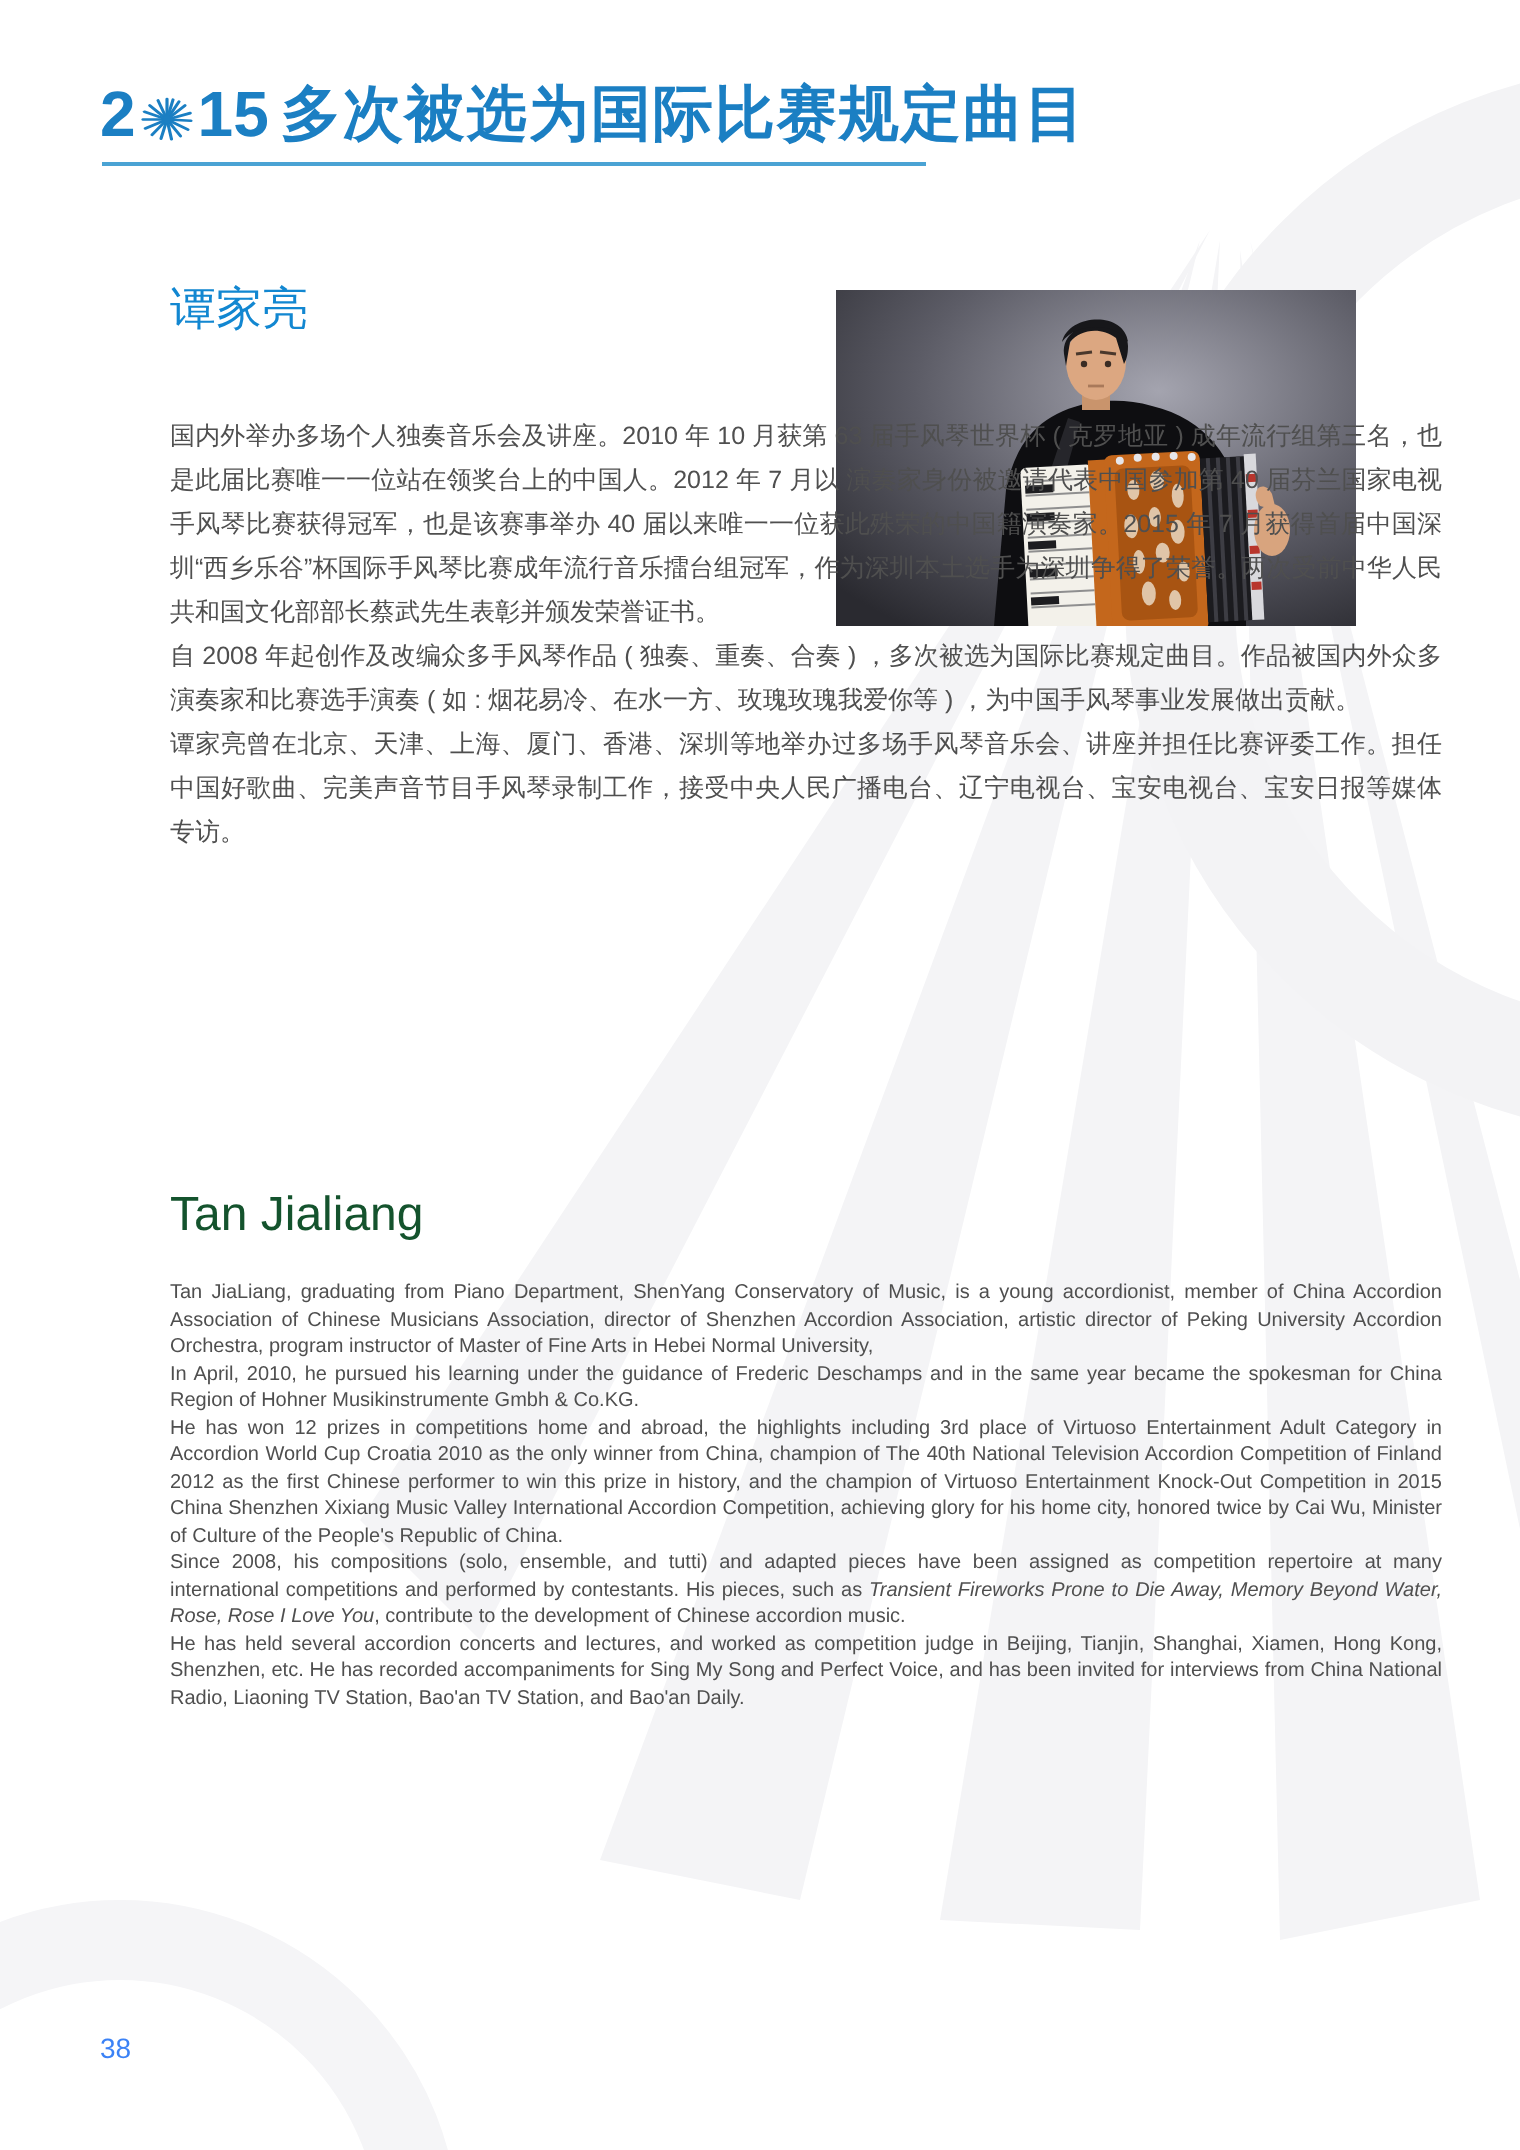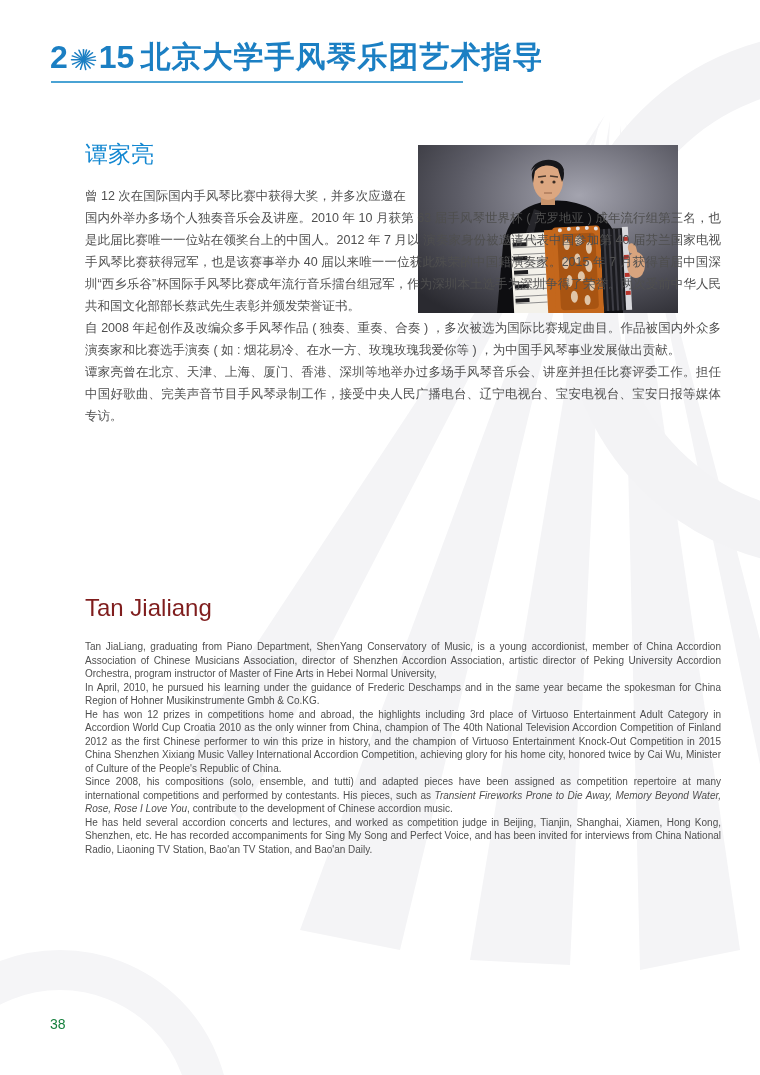--- a/index.html
+++ b/index.html
@@ -33,27 +33,27 @@
   .cn-section h1 { font-size:23px; font-weight:400; color:#1287d1; margin-bottom:15px; }
   .cn-section p { font-size:12.5px; line-height:22px; text-align:justify; color:#4f4f4f; }
   .cn-section p.narrow { width:330px; }
 
   .portrait {
     position:absolute; left:418px; top:145px; width:260px; height:168px; z-index:1;
   }
   .portrait svg { display:block; width:100%; height:100%; }
 
   .en-section { position:absolute; left:85px; top:594px; width:636px; z-index:2; }
-  .en-section h2 { font-size:24px; font-weight:400; color:#7f1d1d; margin-bottom:18px; }
+  .en-section h2 { font-size:24px; font-weight:400; color:#14532d; margin-bottom:18px; }
   .en-section p { font-size:10px; line-height:13.5px; text-align:justify; color:#4f4f4f; }
   .en-section .italic { font-style:italic; }
 
   .page-number {
     position:absolute; left:50px; top:1016px; z-index:2;
-    font-size:14px; color:#15803d;
+    font-size:14px; color:#3b82f6;
   }
 </style>
 </head>
 <body>
 
 <div class="watermark">
   <svg width="760" height="1075" viewBox="0 0 760 1075" xmlns="http://www.w3.org/2000/svg">
     <g fill="#f4f4f6">
       <polygon points="600,120 300,930 400,950"></polygon>
       <polygon points="610,120 470,960 570,965"></polygon>
@@ -83,21 +83,21 @@
       <line x1="0" y1="0" x2="-14.5" y2="7"></line>
       <line x1="0" y1="0" x2="-16" y2="0"></line>
       <line x1="0" y1="0" x2="-15" y2="-6"></line>
       <line x1="0" y1="0" x2="-11.5" y2="-11"></line>
       <line x1="0" y1="0" x2="-6" y2="-15"></line>
       <line x1="0" y1="0" x2="4" y2="-15.5"></line>
     </g>
     <circle cx="20" cy="21" r="2.6" fill="#1b7fc3"></circle>
   </svg>
   <span class="digits">15</span>
-  <span class="title-cjk">北京大学手风琴乐团艺术指导</span>
+  <span class="title-cjk">多次被选为国际比赛规定曲目</span>
 </div>
 <div class="header-rule"></div>
 
 <figure class="portrait">
   <svg viewBox="0 0 260 168" xmlns="http://www.w3.org/2000/svg">
     <defs>
       <radialGradient id="bgGrad" cx="62%" cy="30%" r="85%">
         <stop offset="0%" stop-color="#a4a4af"></stop>
         <stop offset="55%" stop-color="#5c5c66"></stop>
         <stop offset="100%" stop-color="#2a2a30"></stop>
@@ -182,21 +182,21 @@
       </g>
     </g>
 
     <ellipse cx="218" cy="120" rx="9" ry="13" fill="#d8a47e"></ellipse>
     <path d="M212 108 C 206 100 214 94 218 102 L 220 110 Z" fill="#d8a47e"></path>
   </svg>
 </figure>
 
 <section class="cn-section">
   <h1>谭家亮</h1>
-  <p><span>曾 12 次在国际国内手风琴比赛中获得大奖，并多次应邀在</span><br><span>国内外举办多场个人独奏音乐会及讲座。2010 年 10 月获第 63 届手风琴世界杯 ( 克罗地亚 ) 成年流行组第三名，也是此届比赛唯一一位站在领奖台上的中国人。2012 年 7 月以 演奏家身份被邀请代表中国参加第 40 届芬兰国家电视手风琴比赛获得冠军，也是该赛事举办 40 届以来唯一一位获此殊荣的中国籍演奏家。2015 年 7 月获得首届中国深圳“西乡乐谷”杯国际手风琴比赛成年流行音乐擂台组冠军，作为深圳本土选手为深圳争得了荣誉。两次受前中华人民共和国文化部部长蔡武先生表彰并颁发荣誉证书。</span></p>
+  <p><br><span>国内外举办多场个人独奏音乐会及讲座。2010 年 10 月获第 63 届手风琴世界杯 ( 克罗地亚 ) 成年流行组第三名，也是此届比赛唯一一位站在领奖台上的中国人。2012 年 7 月以 演奏家身份被邀请代表中国参加第 40 届芬兰国家电视手风琴比赛获得冠军，也是该赛事举办 40 届以来唯一一位获此殊荣的中国籍演奏家。2015 年 7 月获得首届中国深圳“西乡乐谷”杯国际手风琴比赛成年流行音乐擂台组冠军，作为深圳本土选手为深圳争得了荣誉。两次受前中华人民共和国文化部部长蔡武先生表彰并颁发荣誉证书。</span></p>
   <p>自 2008 年起创作及改编众多手风琴作品 ( 独奏、重奏、合奏 ) ，多次被选为国际比赛规定曲目。作品被国内外众多演奏家和比赛选手演奏 ( 如 : 烟花易冷、在水一方、玫瑰玫瑰我爱你等 ) ，为中国手风琴事业发展做出贡献。</p>
   <p>谭家亮曾在北京、天津、上海、厦门、香港、深圳等地举办过多场手风琴音乐会、讲座并担任比赛评委工作。担任中国好歌曲、完美声音节目手风琴录制工作，接受中央人民广播电台、辽宁电视台、宝安电视台、宝安日报等媒体专访。</p>
 </section>
 
 <section class="en-section">
   <h2>Tan Jialiang</h2>
   <p>Tan JiaLiang, graduating from Piano Department, ShenYang Conservatory of Music, is a young accordionist, member of China Accordion Association of Chinese Musicians Association, director of Shenzhen Accordion Association, artistic director of Peking University Accordion Orchestra, program instructor of Master of Fine Arts in Hebei Normal University,</p>
   <p>In April, 2010, he pursued his learning under the guidance of Frederic Deschamps and in the same year became the spokesman for China Region of Hohner Musikinstrumente Gmbh &amp; Co.KG.</p>
   <p>He has won 12 prizes in competitions home and abroad, the highlights including 3rd place of Virtuoso Entertainment Adult Category in Accordion World Cup Croatia 2010 as the only winner from China, champion of The 40th National Television Accordion Competition of Finland 2012 as the first Chinese performer to win this prize in history, and the champion of Virtuoso Entertainment Knock-Out Competition in 2015 China Shenzhen Xixiang Music Valley International Accordion Competition, achieving glory for his home city, honored twice by Cai Wu, Minister of Culture of the People's Republic of China.</p>
   <p><span>Since 2008, his compositions (solo, ensemble, and tutti) and adapted pieces have been assigned as competition repertoire at many international competitions and performed by contestants. His pieces, such as </span><span class="italic">Transient Fireworks Prone to Die Away, Memory Beyond Water, Rose, Rose I Love You</span><span>, contribute to the development of Chinese accordion music.</span></p>

